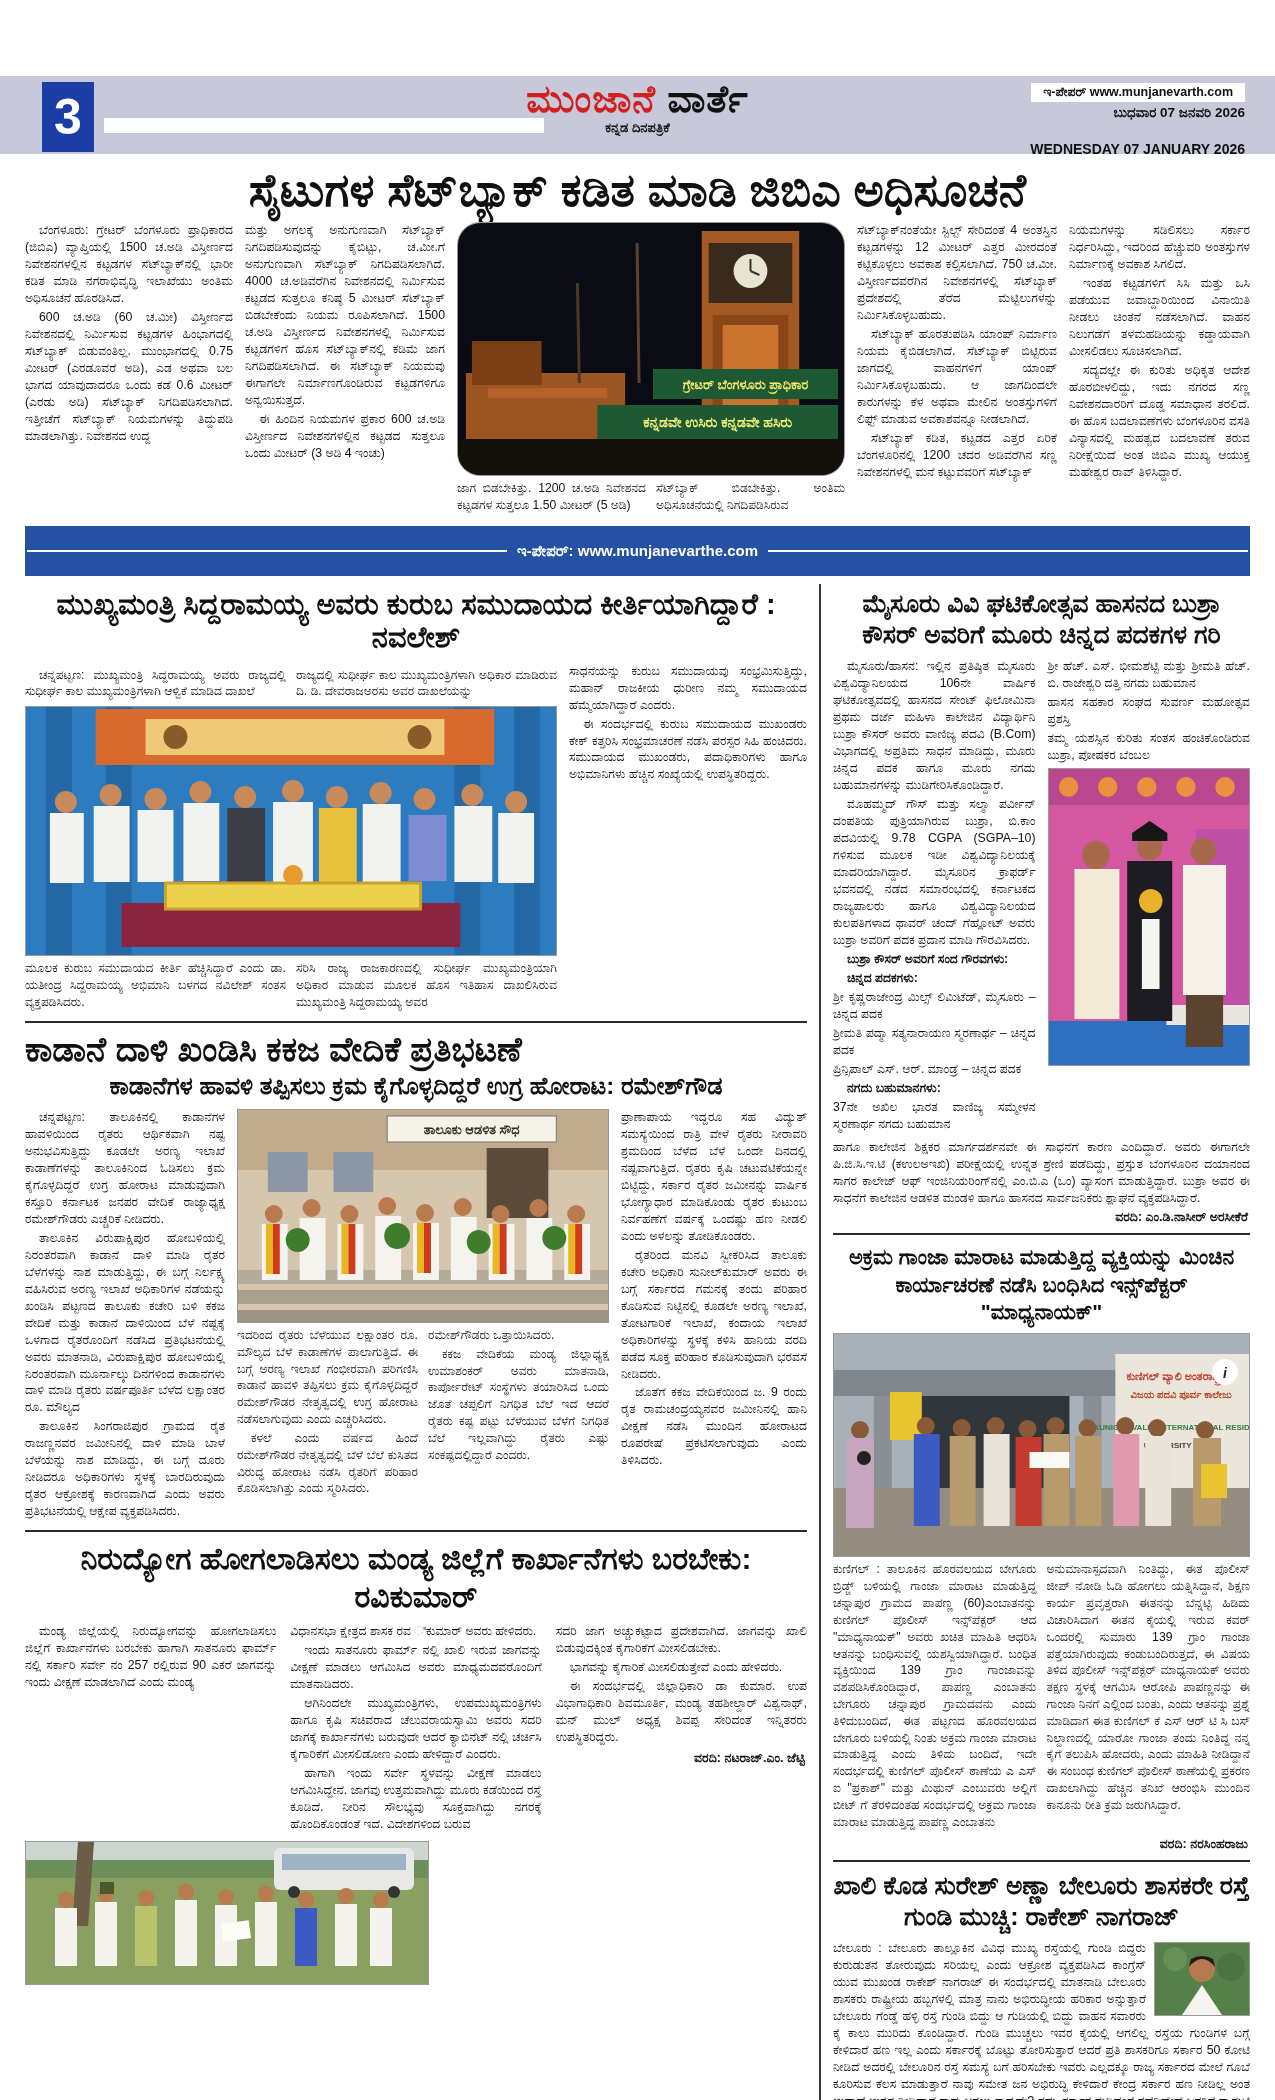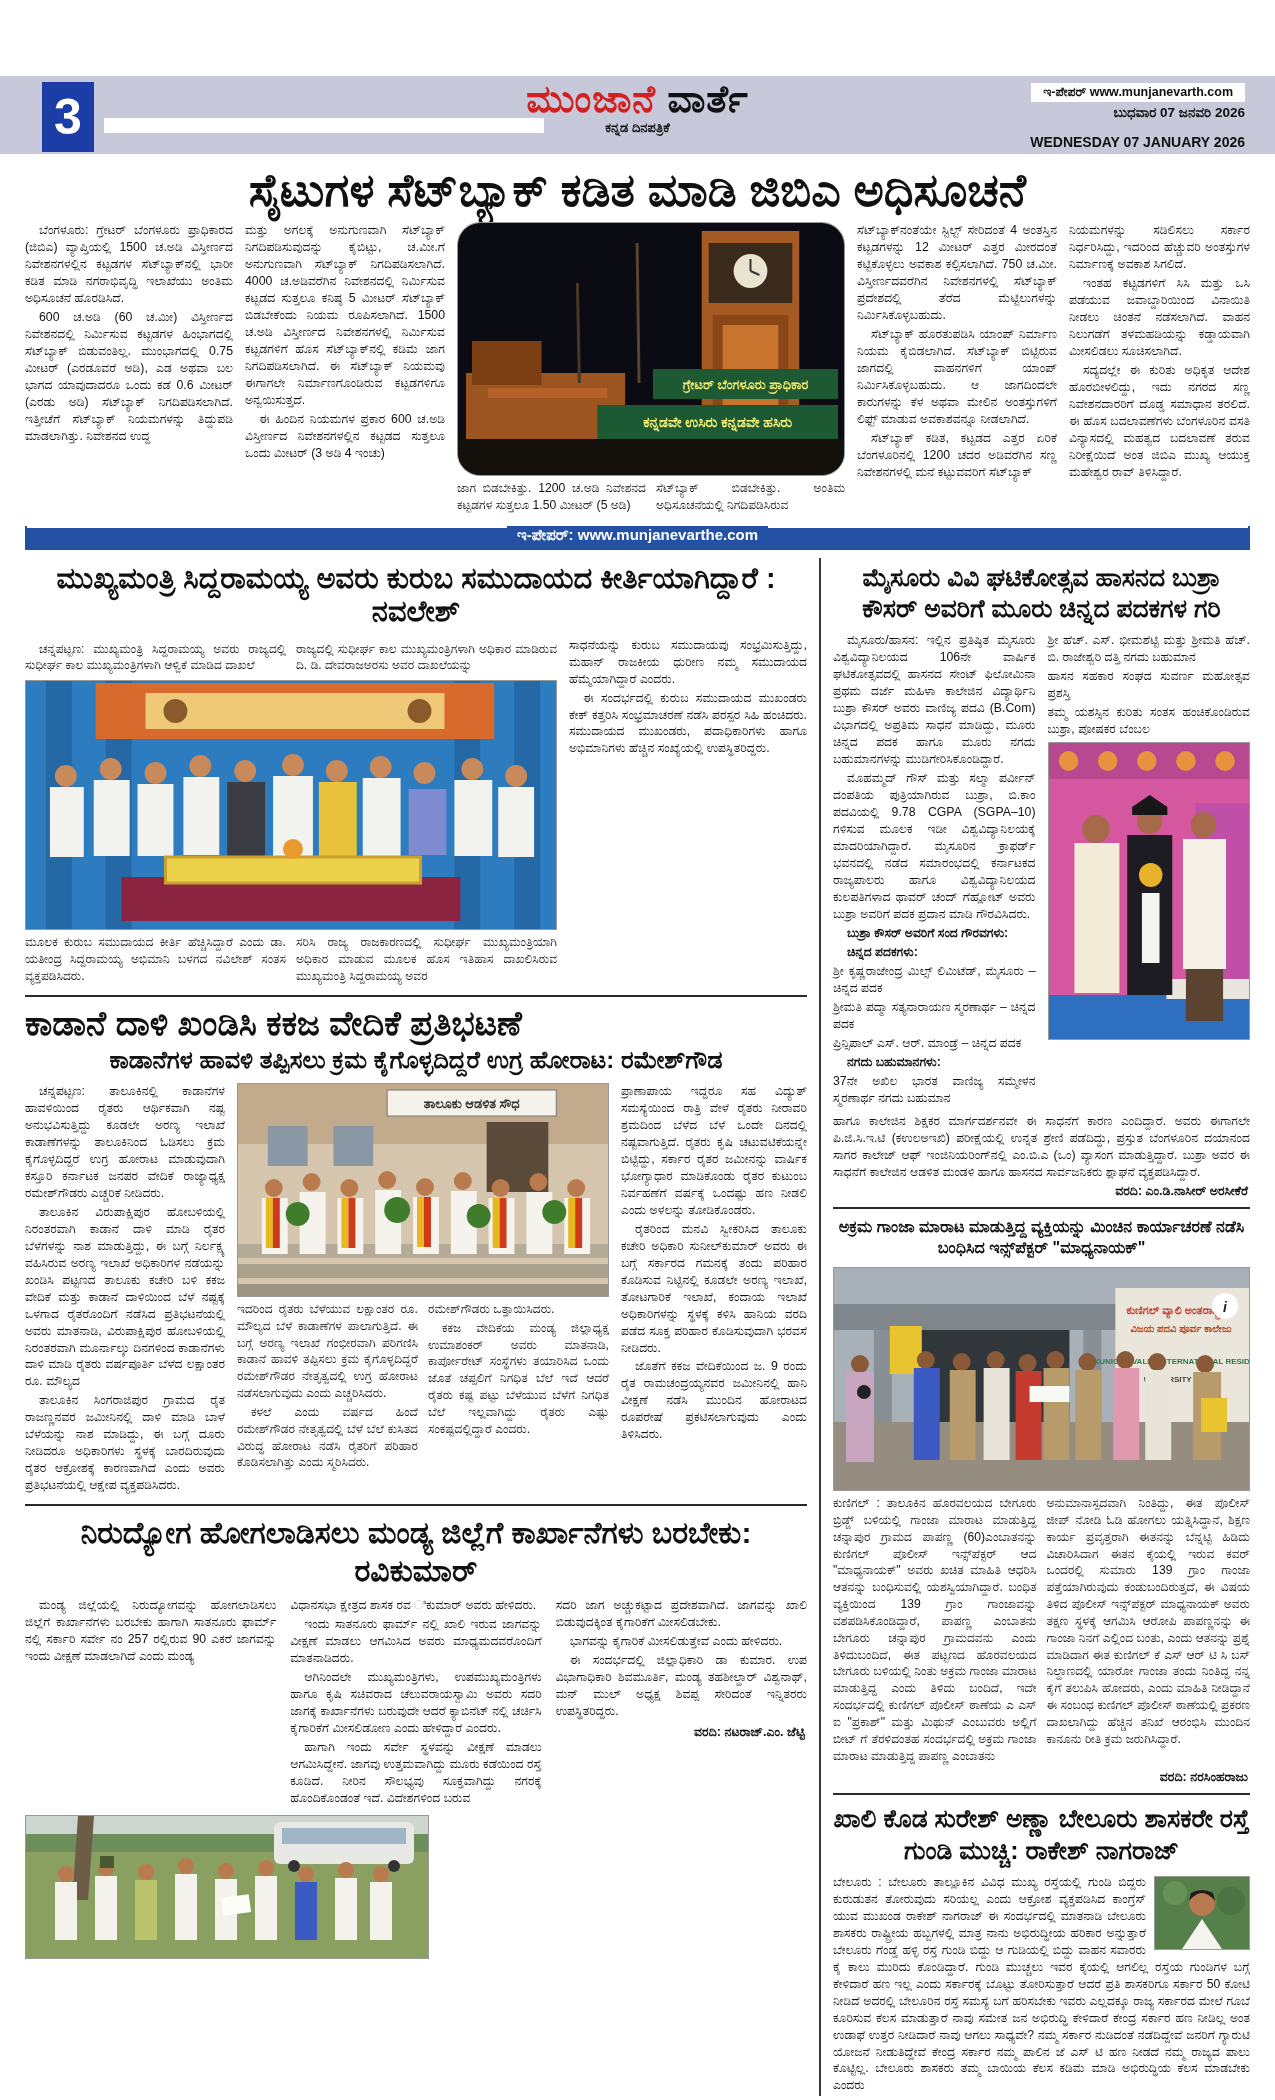--- a/index.html
+++ b/index.html
@@ -11,40 +11,40 @@
   .pagenum{position:absolute;left:42px;top:6px;width:52px;height:70px;background:#1d3da6;
            color:#fff;font-size:50px;font-weight:bold;display:flex;align-items:center;justify-content:center;}
   .whitestripe{position:absolute;left:104px;top:42px;width:440px;height:15px;background:#fff;}
   .mastcenter{position:absolute;left:0;right:0;top:4px;text-align:center;}
   .masttitle{font-size:38px;font-weight:800;letter-spacing:1px;line-height:1.0;}
   .masttitle .red{color:#d21f1f;margin-top:7px;}
   .mastsub{font-size:13px;font-weight:bold;margin-top:2px;}
   .mastright{position:absolute;right:30px;top:6px;text-align:right;}
   .epaper{display:inline-block;background:#fff;padding:2px 12px;font-size:12.5px;font-weight:bold;}
   .datekn{font-size:13.5px;font-weight:bold;margin-top:3px;}
-  .dateen{font-size:14px;font-weight:800;margin-top:13px;}
+  .dateen{font-size:14px;font-weight:800;margin-top:20px;}
   
   .h1{font-size:46px;font-weight:800;text-align:center;margin:12px 20px 8px;line-height:1.05;}
   .colrow{display:flex;gap:12px;padding:0 25px;}
   .col{flex:1;font-size:12.3px;line-height:1.38;text-align:justify;}
   .col p{margin:0 0 2px;text-indent:14px;}
   .col p.ni{text-indent:0;}
   .photobox{border:1px solid #999;overflow:hidden;background:#ddd;}
-  .banner{display:flex;align-items:flex-start;gap:10px;margin:10px 25px 8px;height:24px;background:#2451a3;
+  .banner{display:flex;align-items:center;gap:10px;margin:10px 25px 8px;height:50px;background:#2451a3;
           color:#fff;font-size:15px;font-weight:bold;padding:0 2px;}
   .bline{flex:1;height:2px;background:#fff;}
   .main{display:flex;padding:0 25px;gap:0;align-items:stretch;}
   .leftsec{width:782px;flex:0 0 782px;padding-right:12px;}
   .rightsec{flex:1;border-left:2px solid #3a3a3a;padding-left:12px;}
   hr.rule{border:0;border-top:2px solid #2a2a2a;margin:8px 0;}
   .h2a{font-size:29px;font-weight:800;text-align:center;margin:4px 0 8px;line-height:1.15;}
   .h2b{font-size:34px;font-weight:800;text-align:left;margin:2px 0 0;line-height:1.1;}
   .h3b{font-size:24px;font-weight:800;text-align:center;margin:4px 0 8px;line-height:1.2;}
   .h2r{font-size:25px;font-weight:800;text-align:center;margin:4px 0 8px;line-height:1.25;}
-  .h2g{font-size:16px;font-weight:800;text-align:center;margin:4px 0 8px;line-height:1.3;}
+  .h2g{font-size:21px;font-weight:800;text-align:center;margin:4px 0 8px;line-height:1.3;}
   .h2m{font-size:30px;font-weight:800;text-align:center;margin:4px 0 8px;line-height:1.25;}
   .credit{text-align:right;font-weight:bold;font-size:12.5px;margin:4px 2px 2px;}
   .medalhead{font-weight:bold;text-indent:0;}
   .smallcols{display:flex;gap:10px;margin-top:4px;}
   .smallcols .col{font-size:12.2px;}
   svg text{font-family:"Liberation Sans",sans-serif;}
 </style>
 </head>
 <body>
 

